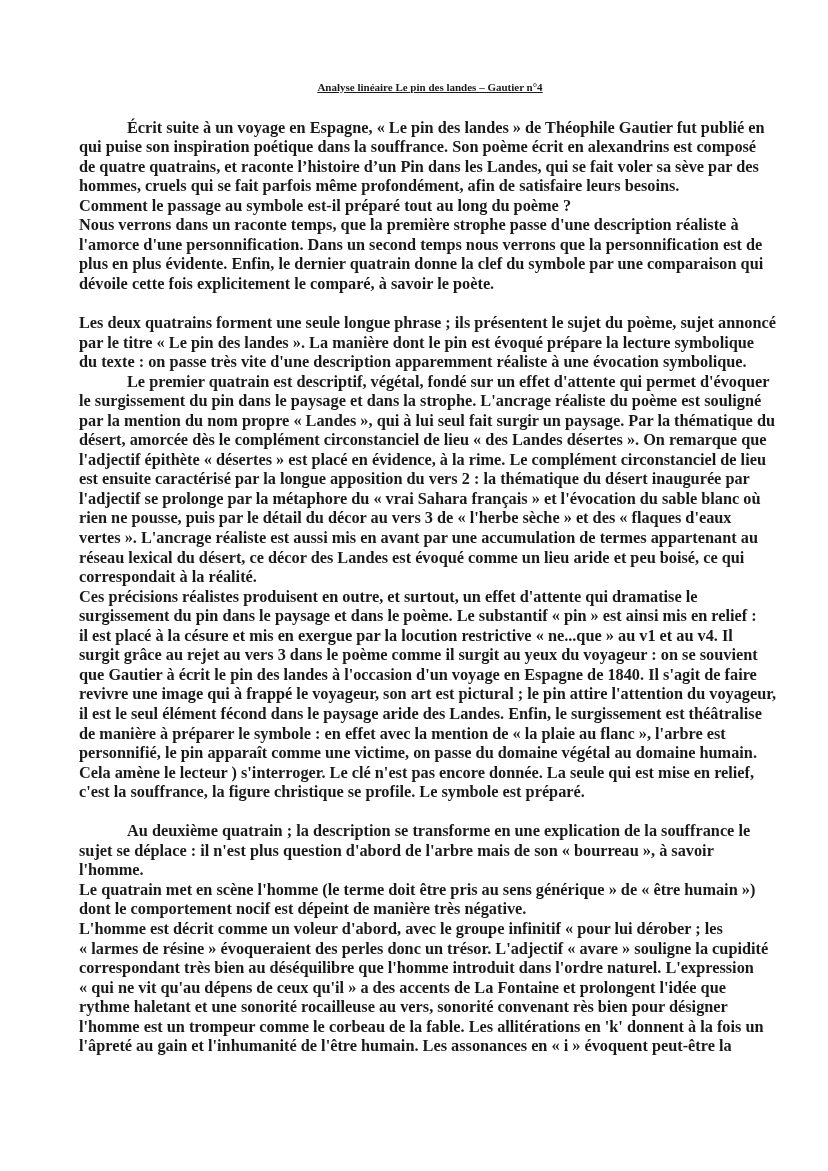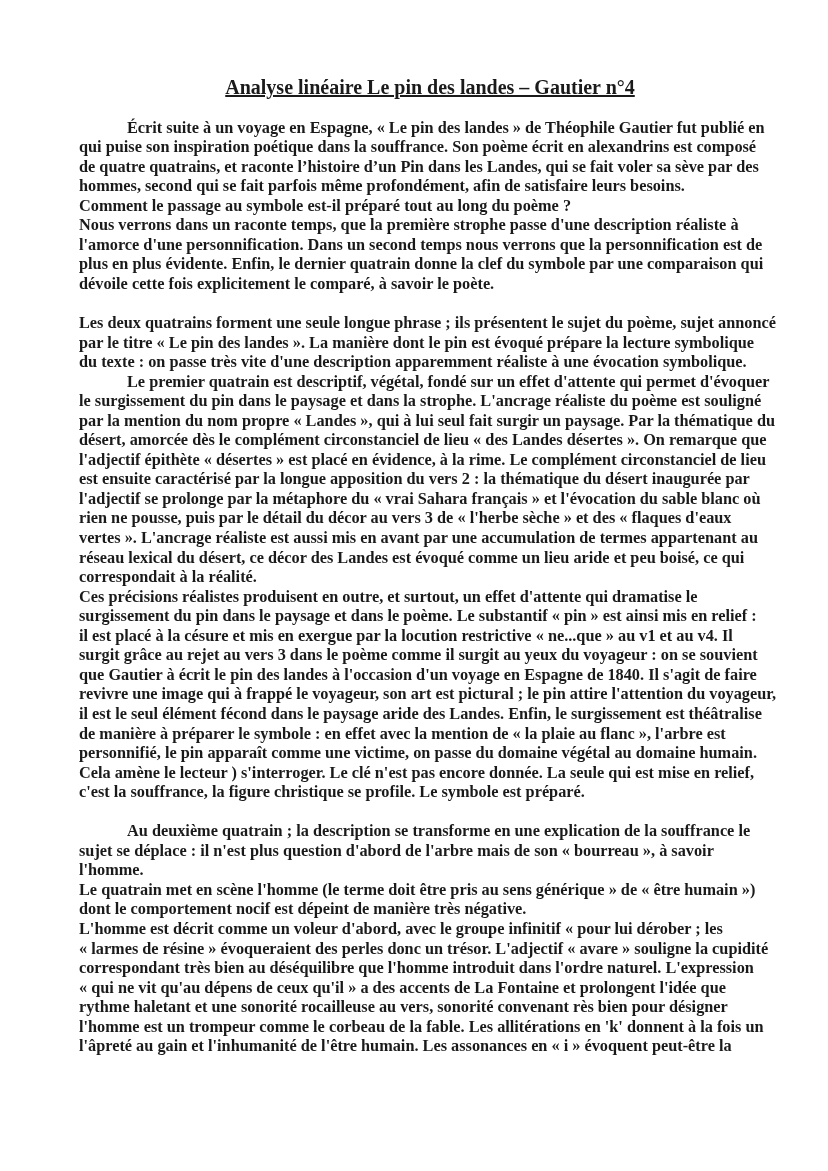--- a/index.html
+++ b/index.html
@@ -4,39 +4,39 @@
 <style>
   html, body { margin: 0; padding: 0; background: #ffffff; }
   body { width: 828px; height: 1171px; overflow: hidden; position: relative; }
   .page {
     position: absolute; left: 79px; top: 78px; width: 702px;
     font-family: "Liberation Serif", serif;
     font-size: 16.3px; line-height: 19.55px; color: #1a1a1a;
   }
   .title {
     text-align: center; font-weight: bold; text-decoration: underline;
-    margin: 0 0 20px 0; font-size: 20px; line-height: 19.55px;
+    margin: 0 0 20px 0; font-size: 11px; line-height: 19.55px;
   }
   p { margin: 0; font-weight: bold; }
   .indent { text-indent: 48px; }
   .gap { height: 19.55px; }
   .line { white-space: nowrap; display: block; }
   em { font-style: italic; }
 </style>
 </head>
 <body>
 
 <div class="page">
   <div class="title">Analyse linéaire Le pin des landes – Gautier n°4</div>
 
   <p class="indent">
     <span class="line">Écrit suite à un voyage en Espagne, « Le pin des landes » de Théophile Gautier fut publié en</span>
     <span class="line">qui puise son inspiration poétique dans la souffrance. Son poème écrit en alexandrins est composé</span>
     <span class="line">de quatre quatrains, et raconte l’histoire d’un Pin dans les Landes, qui se fait voler sa sève par des</span>
-    <span class="line">hommes, second qui se fait parfois même profondément, afin de satisfaire leurs besoins.</span>
+    <span class="line">hommes, cruels qui se fait parfois même profondément, afin de satisfaire leurs besoins.</span>
   </p>
   <style>.page p.indent .line { text-indent: 0; } .page p.indent .line:first-child { text-indent: 48px; }</style>
 
   <p>
       <span class="line">Comment le passage au symbole est-il préparé tout au long du poème ?</span>
     </p>
 
   <p id="plan">
       <span class="line">Nous verrons dans un raconte temps, que la première strophe passe d'une description réaliste à</span>
       <span class="line">l'amorce d'une personnification. Dans un second temps nous verrons que la personnification est de</span>

